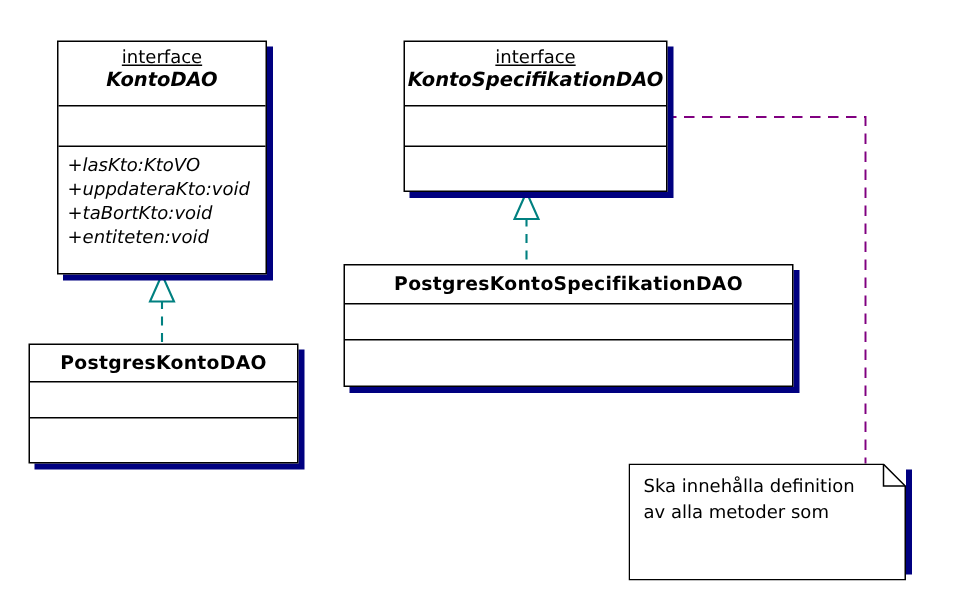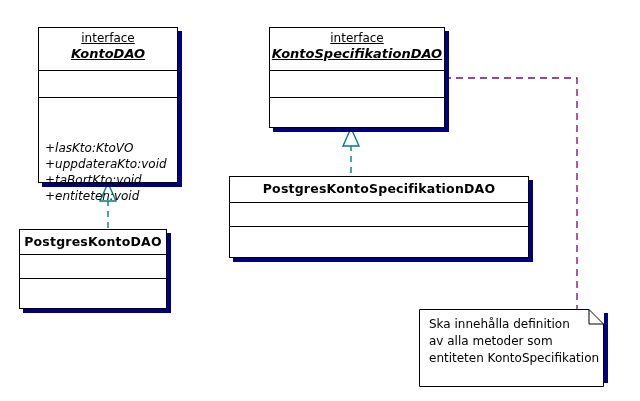--- a/index.html
+++ b/index.html
@@ -24,21 +24,20 @@
     border: 1px solid #000000;
     box-shadow: 4px 4px 0 0 #000080;
   }
   .uml-compartment {
     box-sizing: border-box;
     border-bottom: 1px solid #000000;
     overflow: hidden;
   }
   .uml-compartment.last {
     border-bottom: none;
-    margin-top: 38px;
   }
   .uml-header {
     text-align: center;
     padding-top: 3px;
   }
   .stereotype {
     font-size: 12px;
     font-weight: normal;
     font-style: normal;
     color: #000000;
@@ -46,21 +45,20 @@
     white-space: nowrap;
     text-decoration: underline;
   }
   .iface-name {
     font-size: 13px;
     font-weight: bold;
     font-style: italic;
     color: #000000;
     line-height: 16px;
     white-space: nowrap;
-    text-decoration: underline;
   }
   .class-name {
     font-size: 12.5px;
     font-weight: bold;
     font-style: normal;
     color: #000000;
     line-height: 16px;
     text-align: center;
     white-space: nowrap;
     letter-spacing: 0.2px;
@@ -159,33 +157,32 @@
   </div>
 
   <div class="uml-box" style="left:229px; top:176px; width:300px; height:82px;">
     <div class="uml-compartment" style="height:26px; padding-top:4px;">
       <div class="class-name">PostgresKontoSpecifikationDAO</div>
     </div>
     <div class="uml-compartment" style="height:24px;"></div>
     <div class="uml-compartment last" style="height:30px;"></div>
   </div>
 
-  <div class="uml-box" style="left:19px; top:229px; width:148px; height:80px;">
+  <div class="uml-box" style="left:19px; top:229px; width:180px; height:80px;">
     <div class="uml-compartment" style="height:25px; padding-top:4px;">
       <div class="class-name">PostgresKontoDAO</div>
     </div>
     <div class="uml-compartment" style="height:24px;"></div>
     <div class="uml-compartment last" style="height:29px;"></div>
   </div>
 
   <div class="uml-note" style="left:419px; top:309px; width:185px; height:70px;">
     <svg class="note-svg" width="185" height="78" viewBox="0 0 185 78">
       <path d="M 0.5 0.5 L 170 0.5 L 184.5 15 L 184.5 77.5 L 0.5 77.5 Z" fill="#ffffff" stroke="#000000" stroke-width="1"></path>
       <path d="M 170 0.5 L 170 15 L 184.5 15" fill="none" stroke="#000000" stroke-width="1"></path>
     </svg>
     <div class="note-text">
       <div class="note-line">Ska innehålla definition</div>
       <div class="note-line">av alla metoder som</div>
-      <div class="note-line">entiteten KontoSpecifikation</div>
     </div>
   </div>
 
 </div>
 
 </body></html>

